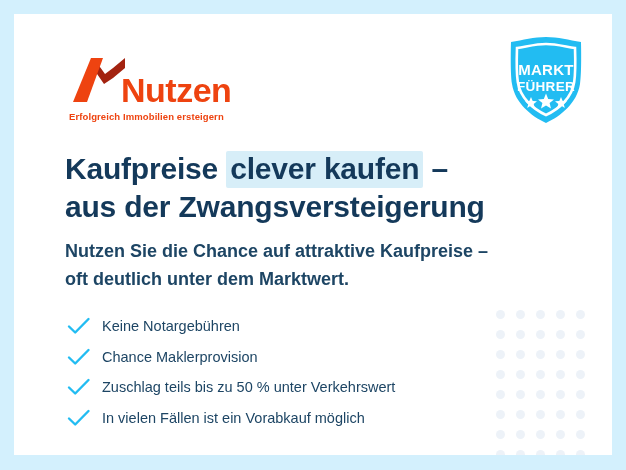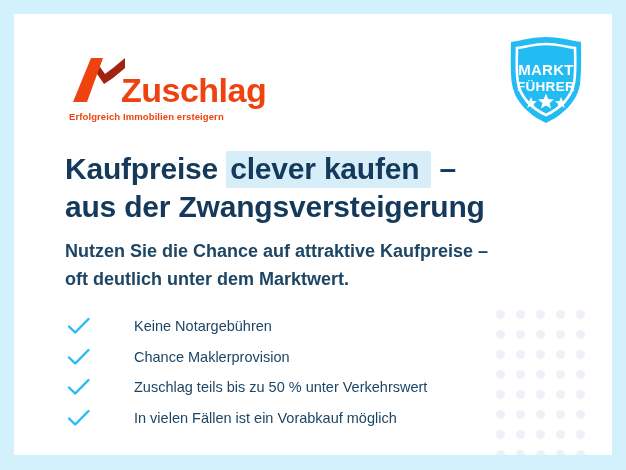--- a/index.html
+++ b/index.html
@@ -123,21 +123,21 @@
     color: #14395a;
     line-height: 1.25;
     letter-spacing: -0.2px;
   }
   #headline .hl-line {
     display: block;
     white-space: nowrap;
   }
   .highlight {
     background: #d7eef8;
-    padding: 1px 12px 3px 4px;
+    padding: 1px 4px 3px 4px;
     border-radius: 2px;
   }
 
   
   #subheading {
     position: absolute;
     left: 51px;
     top: 224px;
     width: 500px;
     font-size: 18px;
@@ -167,21 +167,20 @@
     width: 24px;
     height: 20px;
     margin-right: 11px;
     display: block;
   }
   .benefit-label {
     font-size: 14.5px;
     font-weight: 400;
     color: #1d4564;
     white-space: nowrap;
-    margin-left: 32px;
   }
 </style>
 </head>
 <body>
 
 <div id="stage">
 
   <div id="card">
 
     <div id="dot-pattern">
@@ -227,21 +226,21 @@
         <div class="dot"></div>
       </div>
 
     <div id="logo">
       <svg id="logo-mark" width="62" height="46" viewBox="0 0 62 46">
 
         <path d="M26 4 L36 18 L44 12 L56 2 L56 12 L44 22 L35 28 L26 15 Z" fill="#a32310"></path>
 
         <path d="M22 2 L34 2 L18 46 L4 46 Z" fill="#ee4310"></path>
       </svg>
-      <div id="logo-wordmark">Zuschlag</div>
+      <div id="logo-wordmark">Nutzen</div>
       <div id="logo-tagline">Erfolgreich Immobilien ersteigern</div>
     </div>
 
     <div id="badge">
       <svg width="90" height="90" viewBox="0 0 90 90">
         <g>
           <path d="M45 2 C33 2 22 5 10 7 C10 7 9 36 11 49 C14 68 30 81 45 88
                    C60 81 76 68 79 49 C81 36 80 7 80 7 C68 5 57 2 45 2 Z" fill="#22bcf2"></path>
           <path d="M45 9 C35 9 26 11.5 16 13 C16 13 15.2 36 16.8 47
                    C19.2 63 32 74 45 80 C58 74 70.8 63 73.2 47

